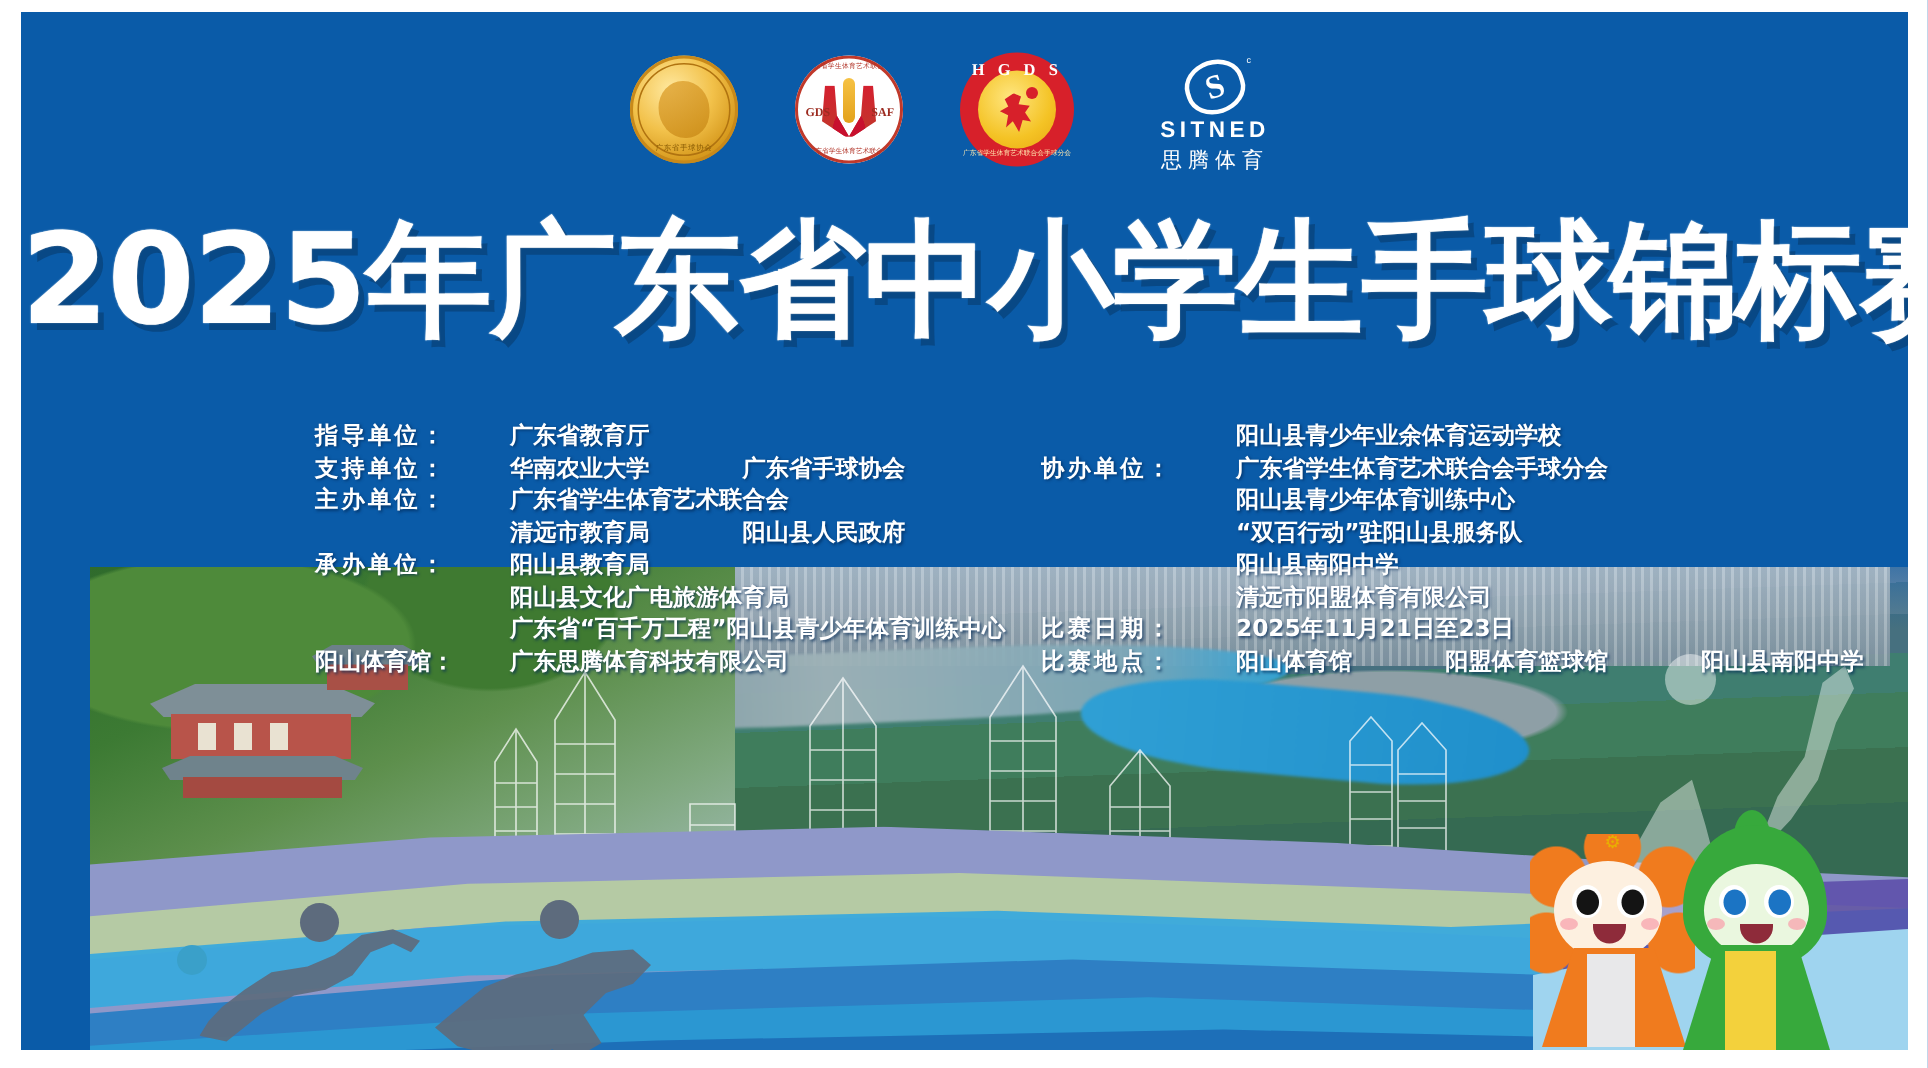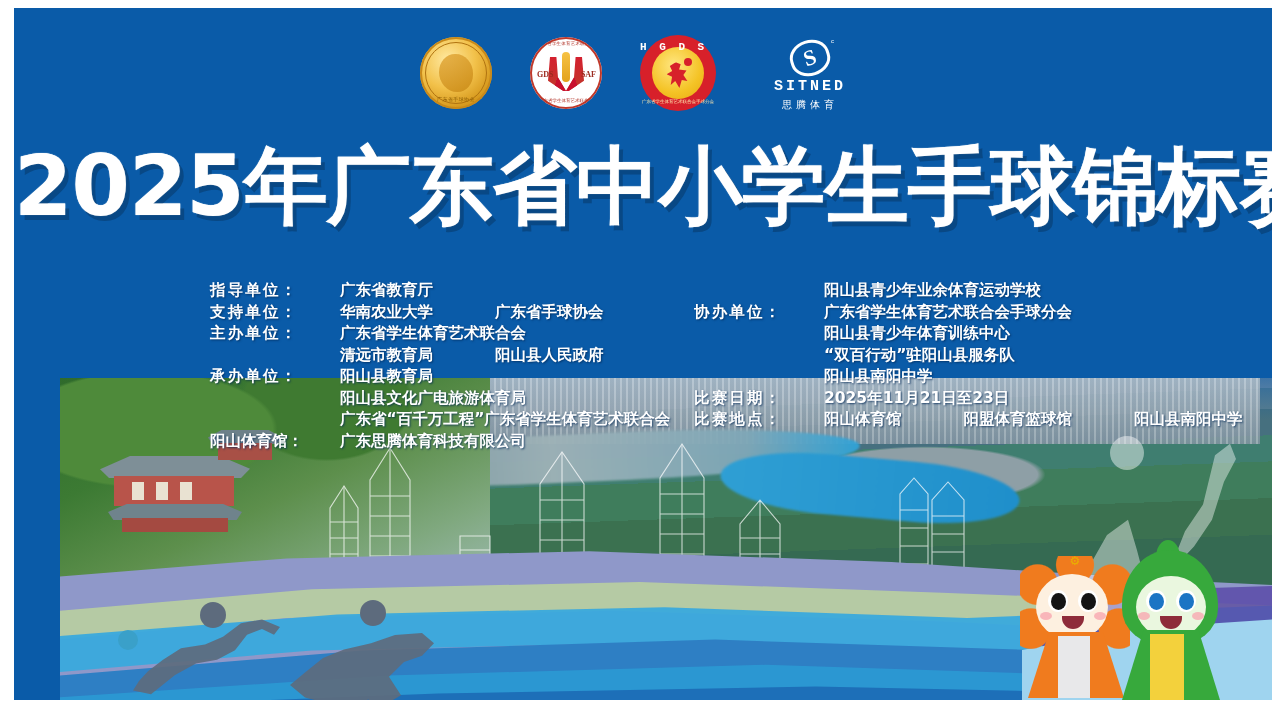--- a/index.html
+++ b/index.html
@@ -38,37 +38,37 @@
       linear-gradient(#d4202f,#c0392b);
     clip-path:polygon(10% 0,26% 0,30% 60%,50% 100%,70% 60%,74% 0,90% 0,95% 70%,50% 105%,5% 70%);}
   .logo-gds .stamen{position:absolute;left:50%;top:15px;transform:translateX(-50%);
     width:8px;height:30px;border-radius:4px;background:linear-gradient(#f6c244,#e3a21c);}
   .logo-gds .lt{position:absolute;left:7px;top:33px;font-size:8px;font-weight:bold;color:#9c2b20;font-family:"Liberation Serif",serif;}
   .logo-gds .rt{position:absolute;right:6px;top:33px;font-size:8px;font-weight:bold;color:#9c2b20;font-family:"Liberation Serif",serif;}
 
   .logo-hgds{width:76px;height:76px;border-radius:50%;background:#d7202a;position:relative;}
   .logo-hgds .inner{position:absolute;inset:12px;border-radius:50%;
     background:radial-gradient(circle at 42% 35%,#ffe680,#f4c325 60%,#e8a712 100%);}
-  .logo-hgds .hg{position:absolute;left:0;right:0;top:6px;text-align:left;
-    font-size:11px;font-weight:bold;color:#ffffff;letter-spacing:3px;font-family:Liberation Mono, monospace;}
+  .logo-hgds .hg{position:absolute;left:0;right:0;top:6px;text-align:center;
+    font-size:11px;font-weight:bold;color:#ffffff;letter-spacing:3px;font-family:Liberation Serif, serif;}
   .logo-hgds .player{position:absolute;left:50%;top:52%;transform:translate(-50%,-50%) rotate(-12deg);
     width:22px;height:26px;background:#d7202a;
     clip-path:polygon(52% 0,72% 12%,60% 30%,92% 40%,74% 54%,86% 80%,62% 72%,44% 100%,32% 70%,8% 82%,22% 52%,0 38%,28% 30%,22% 10%);}
   .logo-hgds .ball{position:absolute;left:58%;top:30%;width:8px;height:8px;border-radius:50%;background:#d7202a;}
   .logo-hgds .sub{position:absolute;left:0;right:0;bottom:7px;text-align:center;font-size:4.5px;color:#ffe9b0;}
 
   .logo-sitned{width:112px;height:70px;position:relative;color:#fff;text-align:center;}
   .logo-sitned .mark{width:40px;height:36px;margin:2px auto 3px;position:relative;}
   .logo-sitned .mark .oval{position:absolute;inset:0;border:3.5px solid #fff;border-radius:50%/45%;
     transform:rotate(-18deg);}
   .logo-sitned .mark .s{position:absolute;left:50%;top:50%;transform:translate(-50%,-50%) rotate(-18deg);
     font-size:22px;font-weight:bold;line-height:1;font-family:"Liberation Serif",serif;}
   .logo-sitned .mark .c{position:absolute;right:-4px;top:-2px;font-size:6px;}
-  .logo-sitned .name{font-size:15px;font-weight:bold;letter-spacing:3px;line-height:1.1;font-family:Liberation Mono, monospace;}
-  .logo-sitned .cn{font-size:10px;letter-spacing:4px;margin-top:2px;}
+  .logo-sitned .name{font-size:15px;font-weight:bold;letter-spacing:3px;line-height:1.1;}
+  .logo-sitned .cn{font-size:14px;letter-spacing:4px;margin-top:2px;}
 
   
   #title{position:absolute;left:0;top:136px;width:100%;text-align:center;
     font-size:84px;line-height:1;font-weight:bold;color:#ffffff;
     letter-spacing:-1px;
     font-family:"DejaVu Sans","Liberation Sans",sans-serif;
     text-shadow:4px 5px 0 rgba(8,56,104,.55), 0 0 1px #fff;
     white-space:nowrap;}
 
   
@@ -327,27 +327,28 @@
   </div>
 
   <div id="info">
     <div class="col" id="col-left">
         <div class="row"><span class="lbl">指导单位</span><span class="val">广东省教育厅</span></div>
         <div class="row"><span class="lbl">支持单位</span><span class="val">华南农业大学</span><span class="gap"></span><span class="val">广东省手球协会</span></div>
         <div class="row"><span class="lbl">主办单位</span><span class="val">广东省学生体育艺术联合会</span></div>
         <div class="row"><span class="lbl blank"></span><span class="val">清远市教育局</span><span class="gap"></span><span class="val">阳山县人民政府</span></div>
         <div class="row"><span class="lbl">承办单位</span><span class="val">阳山县教育局</span></div>
         <div class="row"><span class="lbl blank"></span><span class="val">阳山县文化广电旅游体育局</span></div>
-        <div class="row"><span class="lbl blank"></span><span class="val">广东省“百千万工程”广东省学生体育艺术联合会</span></div>
+        <div class="row"><span class="lbl blank"></span><span class="val">广东省“百千万工程”阳山县青少年体育训练中心</span></div>
         <div class="row"><span class="lbl">阳山体育馆</span><span class="val">广东思腾体育科技有限公司</span></div>
       </div>
     <div class="col" id="col-right">
         <div class="row"><span class="lbl blank"></span><span class="val">阳山县青少年业余体育运动学校</span></div>
         <div class="row"><span class="lbl">协办单位</span><span class="val">广东省学生体育艺术联合会手球分会</span></div>
         <div class="row"><span class="lbl blank"></span><span class="val">阳山县青少年体育训练中心</span></div>
         <div class="row"><span class="lbl blank"></span><span class="val">“双百行动”驻阳山县服务队</span></div>
         <div class="row"><span class="lbl blank"></span><span class="val">阳山县南阳中学</span></div>
+        <div class="row"><span class="lbl blank"></span><span class="val">清远市阳盟体育有限公司</span></div>
         <div class="row"><span class="lbl">比赛日期</span><span class="val">2025年11月21日至23日</span></div>
         <div class="row"><span class="lbl">比赛地点</span><span class="val">阳山体育馆</span><span class="gap"></span><span class="val">阳盟体育篮球馆</span><span class="gap"></span><span class="val">阳山县南阳中学</span></div>
       </div>
   </div>
 
 </div>
 
 </body></html>

